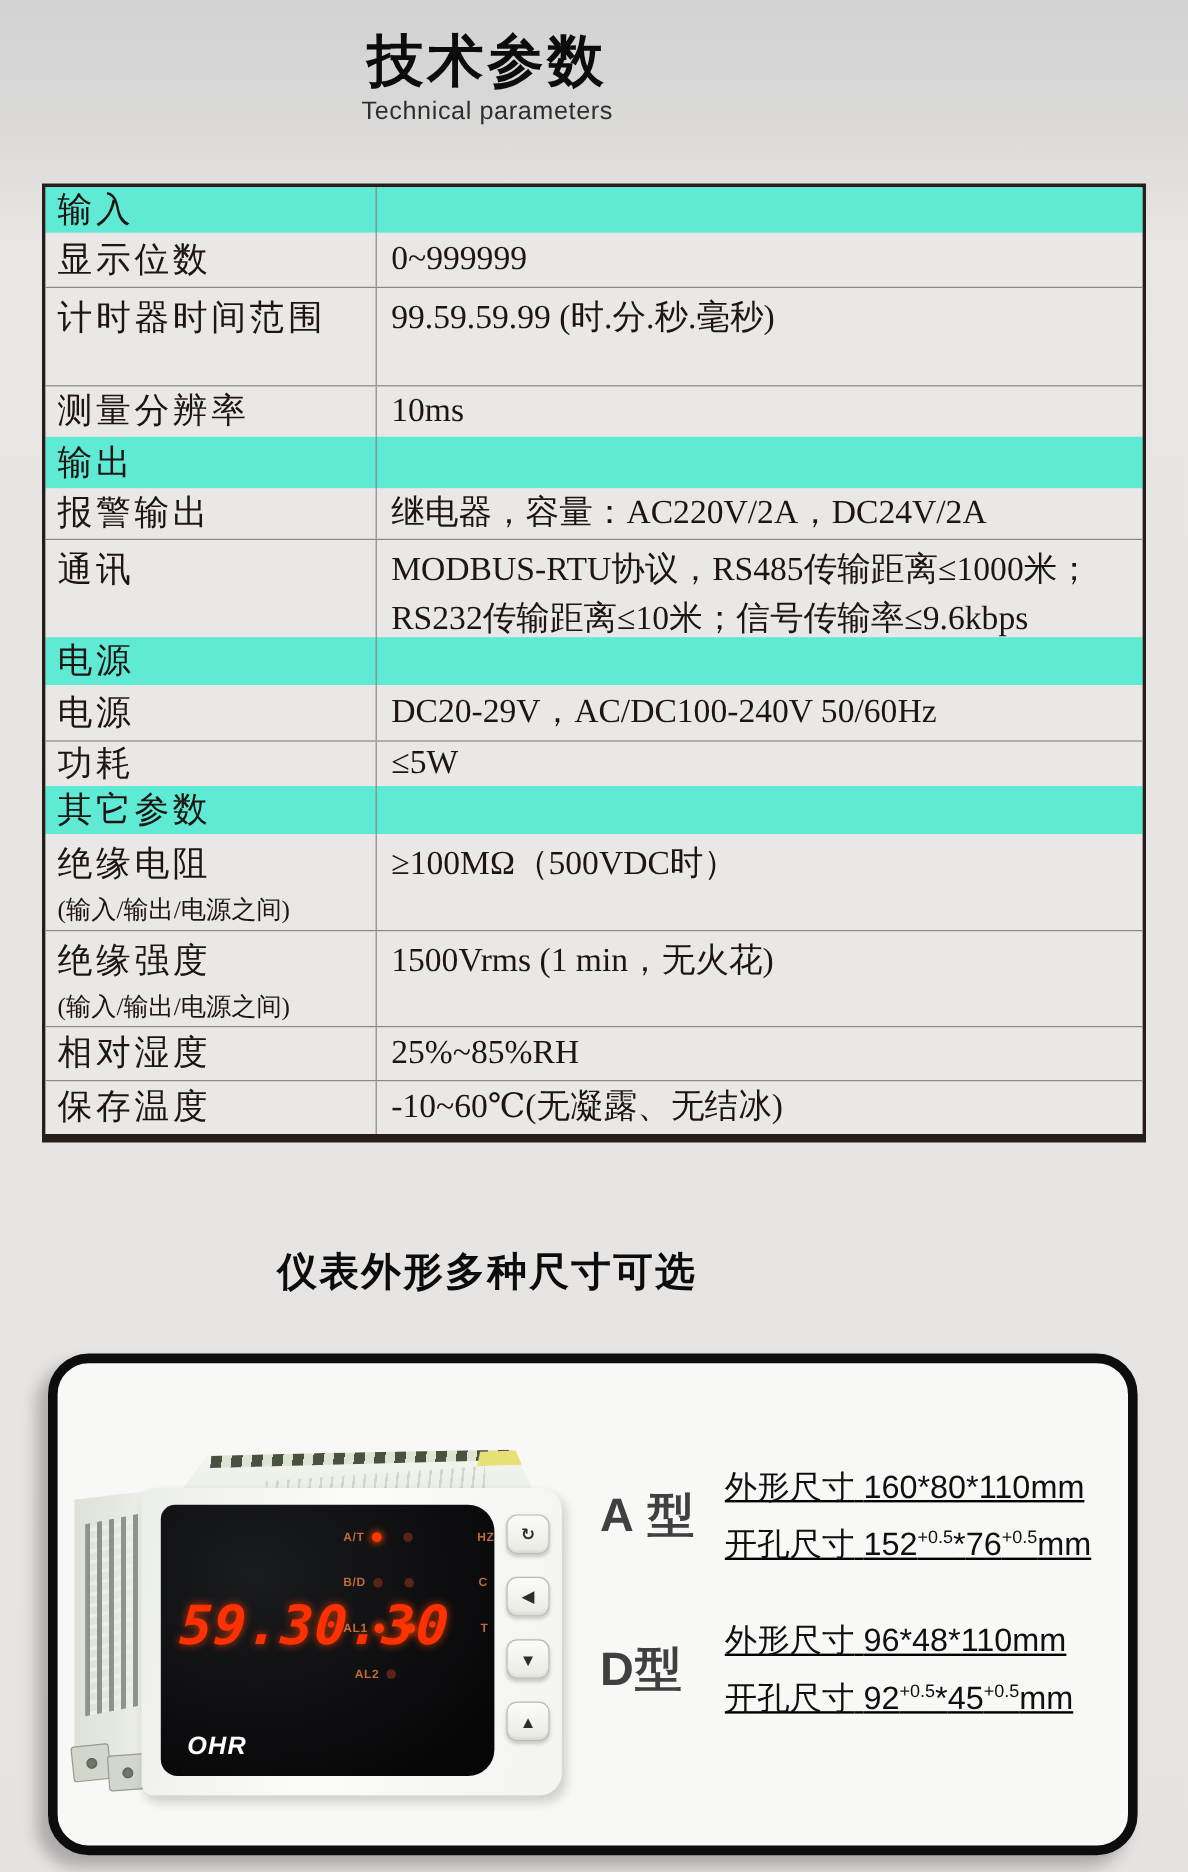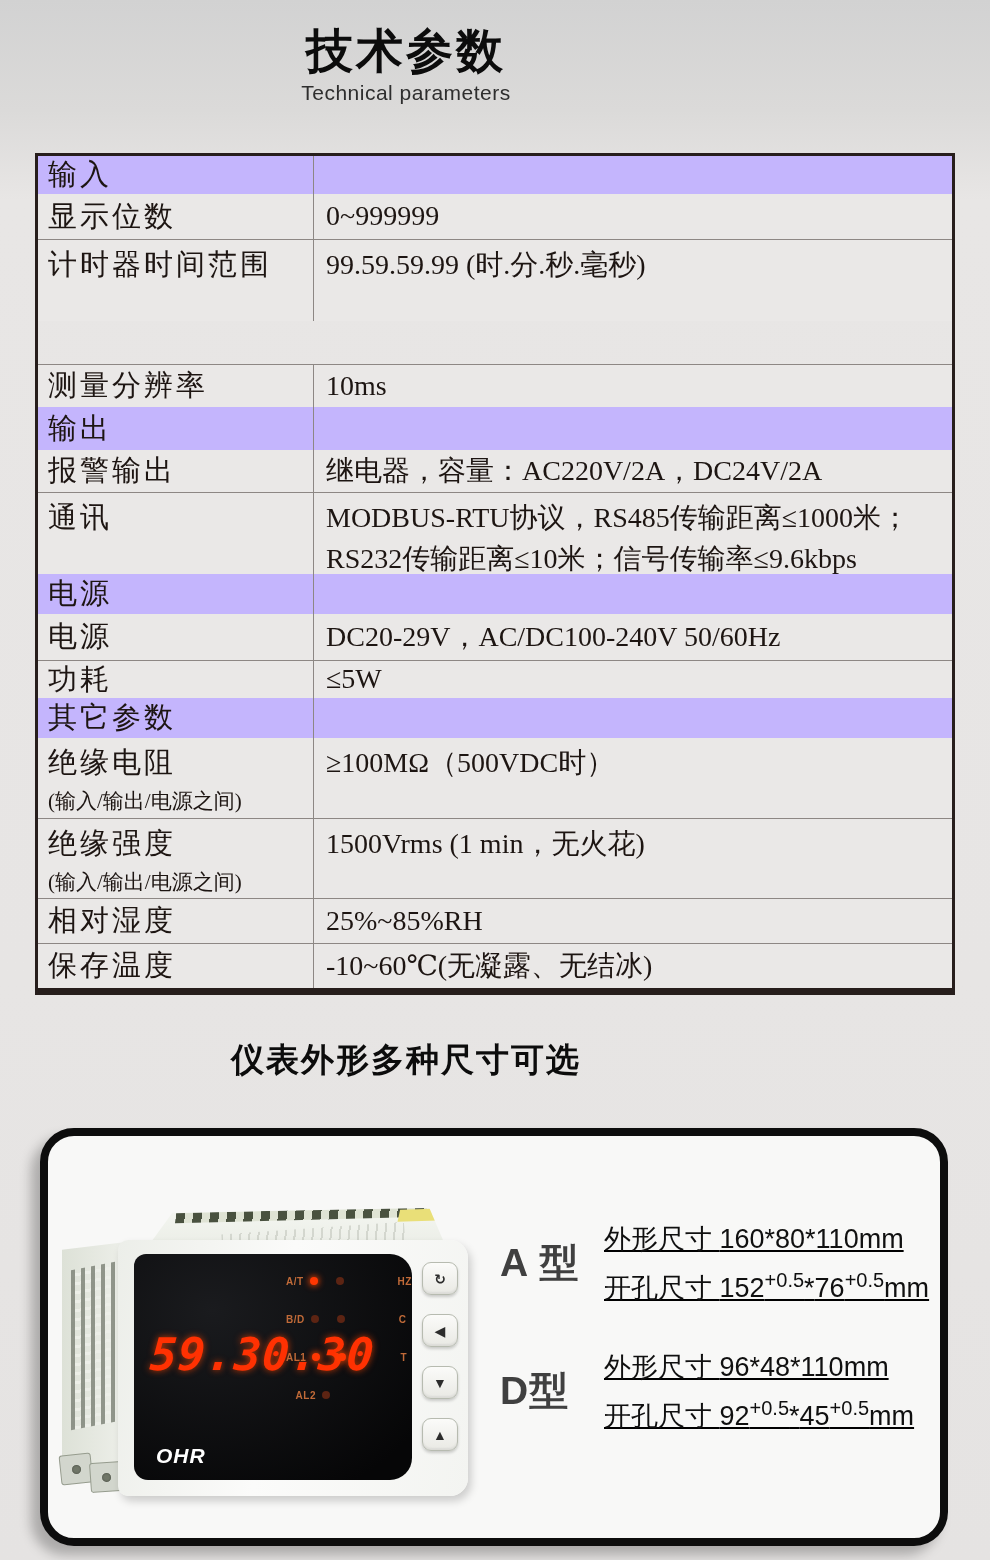--- a/index.html
+++ b/index.html
@@ -18,21 +18,21 @@
   }
   .hero .subtitle{margin-top:-2px;font-size:21px;color:#2e2e2e;letter-spacing:.5px;}
 
   
   .spec-table{
     position:absolute;left:35px;top:153px;width:920px;box-sizing:border-box;
     border:3px solid #271e1c;border-bottom-width:7px;
     font-family:"Liberation Serif","DejaVu Serif",serif;color:#1d1512;
   }
   .trow{display:flex;align-items:center;background:#eae8e7;box-sizing:border-box;}
-  .trow.section{background:#c4b5fd;}
+  .trow.section{background:#5eead4;}
   .trow.divider{border-top:1px solid #8d8784;}
   .trow.tall{align-items:flex-start;}
   .trow.tall .c1,.trow.tall .c2{padding-top:5px;}
   .c1{flex:0 0 276px;box-sizing:border-box;border-right:1px solid #8d8784;
       padding-left:10px;align-self:stretch;display:flex;flex-direction:column;justify-content:center;}
   .trow.tall .c1{justify-content:flex-start;}
   .c2{flex:1;padding-left:12px;padding-right:8px;font-size:28px;line-height:1.45;}
   .lab{font-size:29px;letter-spacing:3px;}
   .sub{font-size:21px;letter-spacing:0;margin-top:4px;}
 
@@ -126,21 +126,21 @@
     font-size:14px;color:#2c2c2c;font-weight:bold;
   }
 
   
   .model{position:absolute;left:452px;display:flex;align-items:center;}
   .model-a{top:64px;height:126px;}
   .model-d{top:196px;height:118px;}
   .model-name{width:104px;font-size:39px;color:#404040;font-weight:600;letter-spacing:1px;}
   .model-lines{display:flex;flex-direction:column;gap:12px;text-decoration:underline;}
   .dim-line{font-size:27px;color:#101010;white-space:nowrap;}
-  .dim-line sup{font-size:20px;margin-top:47px;}
+  .dim-line sup{font-size:15px;margin-top:47px;}
 </style>
 </head>
 <body>
 
 <div class="page">
 
   <header class="hero">
     <h1>技术参数</h1>
     <div class="subtitle">Technical parameters</div>
   </header>
@@ -157,21 +157,21 @@
           <div class="lab">显示位数</div>
         </div>
         <div class="c2">0~999999</div>
       </div>
       <div class="trow value tall divider" style="height: 82px;">
         <div class="c1">
           <div class="lab">计时器时间范围</div>
         </div>
         <div class="c2">99.59.59.99 (时.分.秒.毫秒)</div>
       </div>
-      <div class="trow value divider" style="height: 43px; margin-top: 43px;">
+      <div class="trow value divider" style="height: 43px;">
         <div class="c1">
           <div class="lab">测量分辨率</div>
         </div>
         <div class="c2">10ms</div>
       </div>
       <div class="trow section" style="height: 43px;">
         <div class="c1">
           <div class="lab">输出</div>
         </div>
         <div class="c2"></div>

